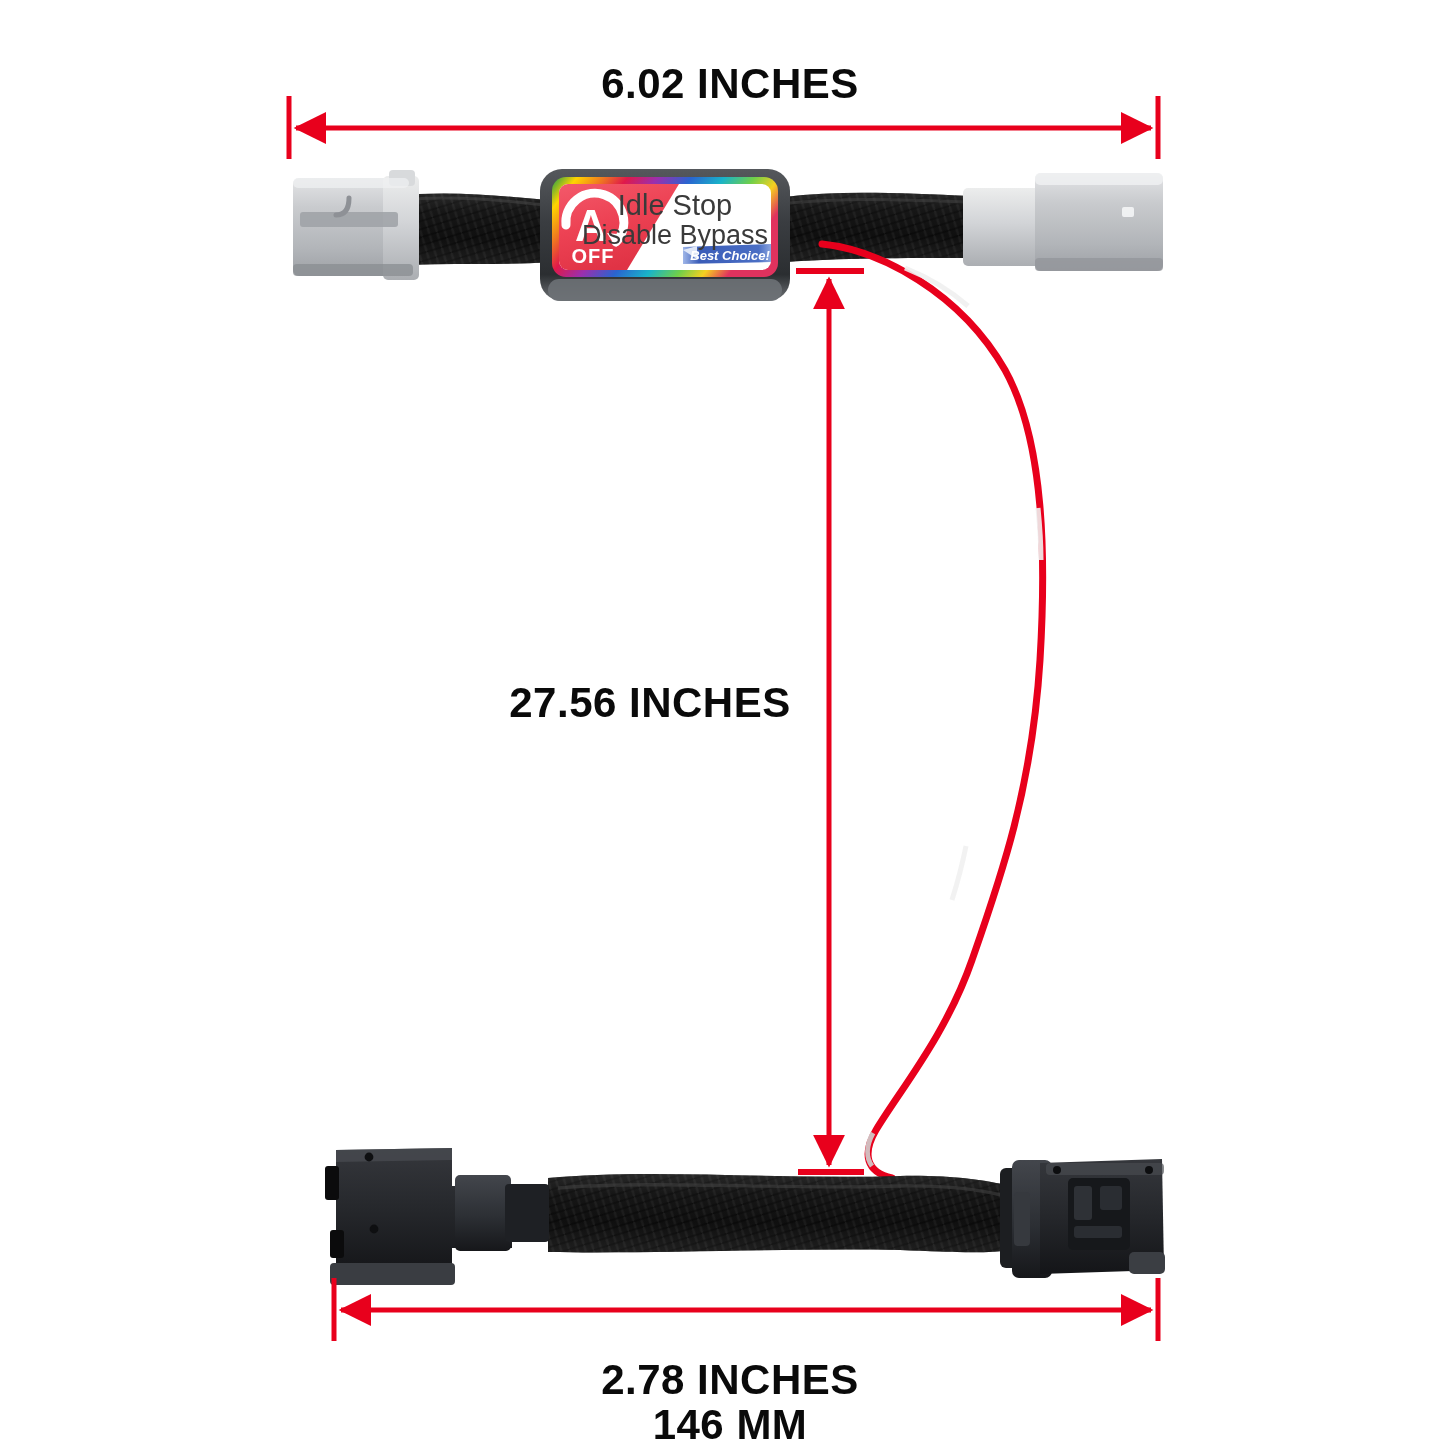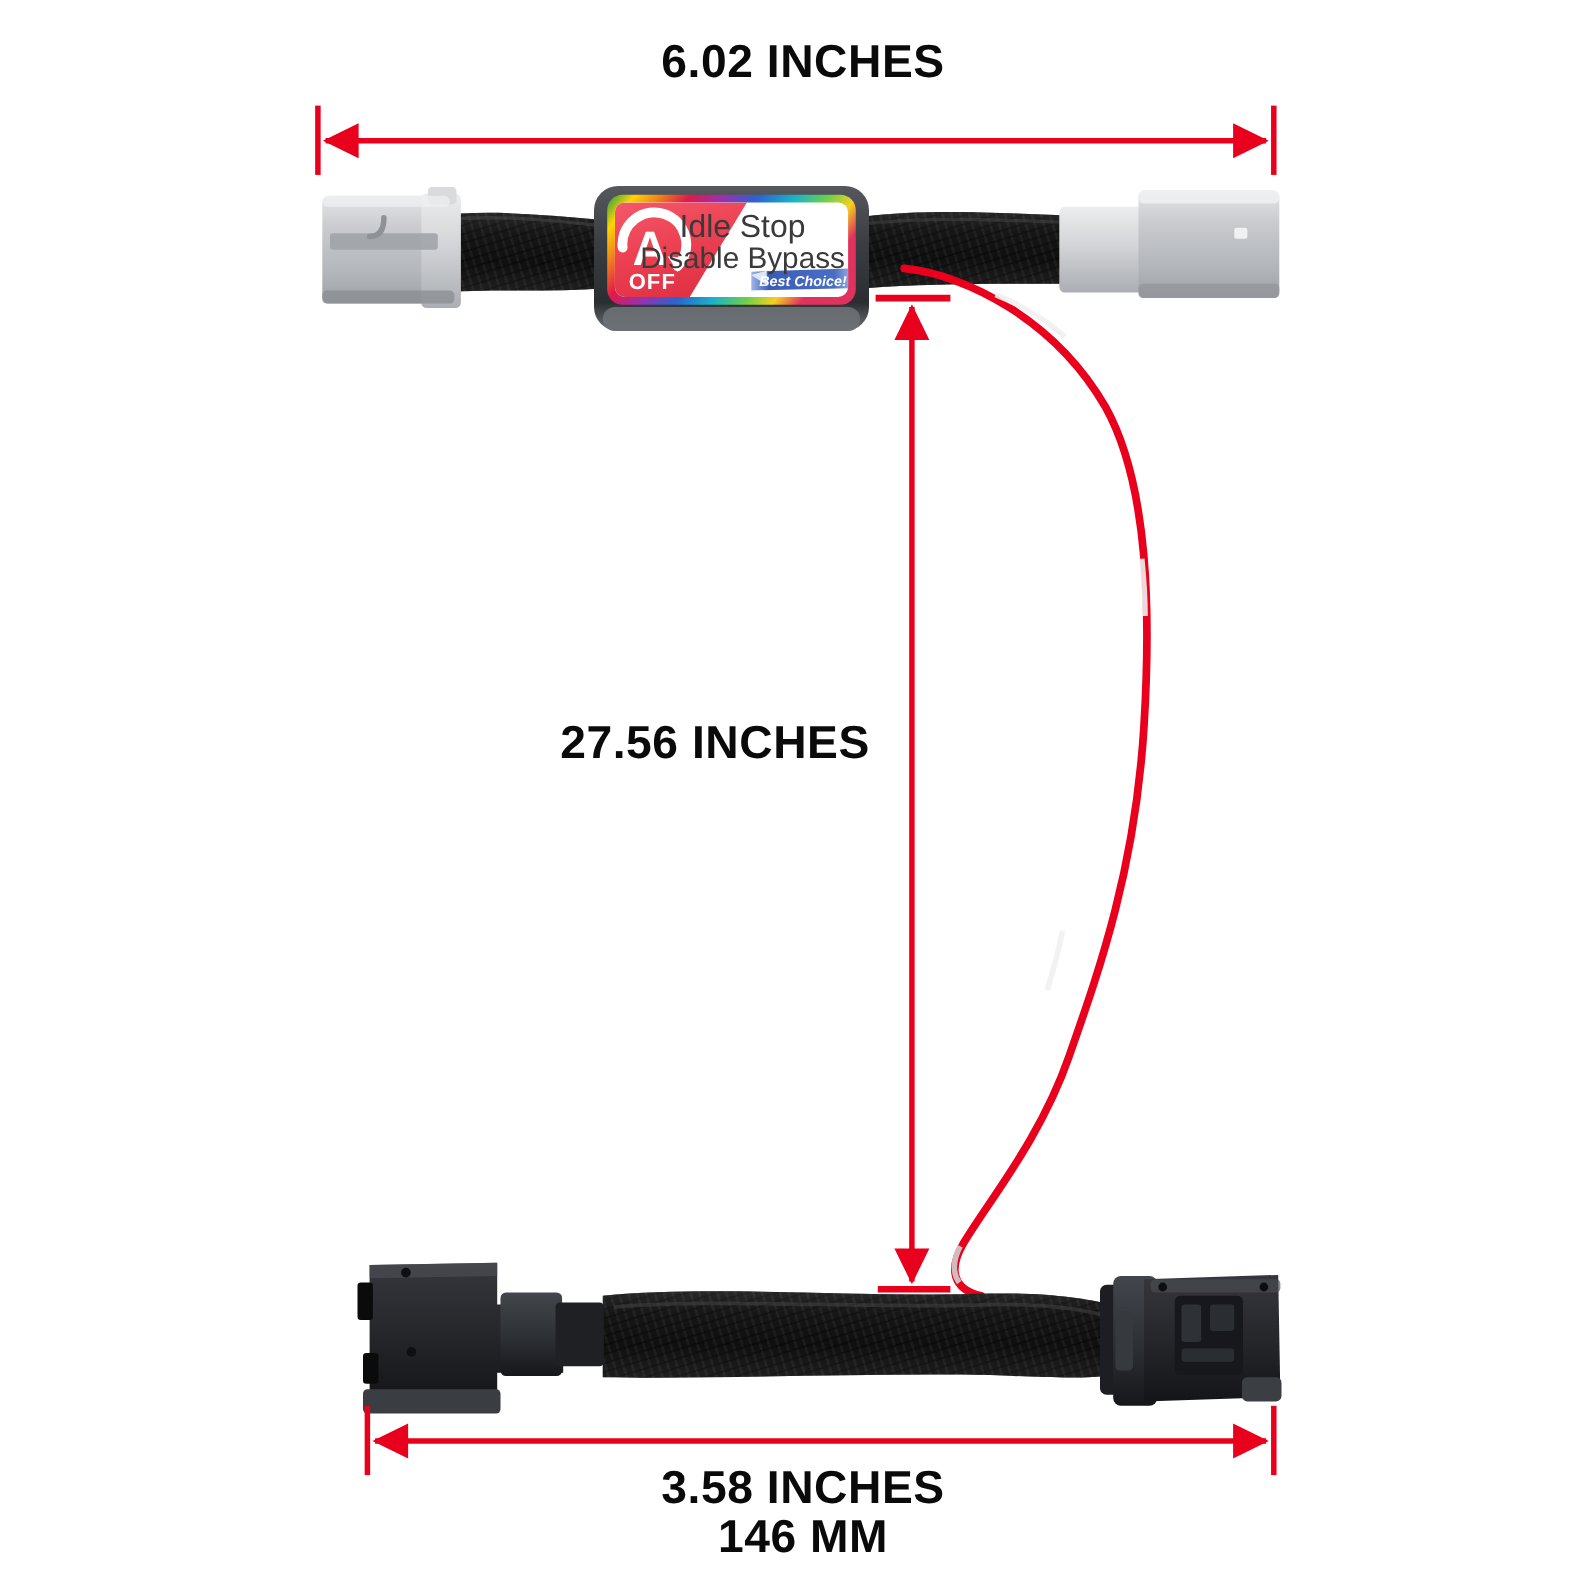--- a/index.html
+++ b/index.html
@@ -30,21 +30,21 @@
     position: absolute;
     text-align: center;
     font-family: "Liberation Sans", sans-serif;
     font-weight: bold;
     color: #0a0a0a;
     letter-spacing: 0.5px;
     line-height: 1.06;
     white-space: nowrap;
     user-select: none;
   }
-  .dim-text .l1 { display: block; font-size: 42px; }
+  .dim-text .l1 { display: block; font-size: 42px; margin-top: 28px; }
   .dim-text .l2 { display: block; font-size: 42px; }
 
   #dim-top-text   { left: 450px;  top: 34px;  width: 560px; }
   #dim-mid-text   { left: 370px;  top: 653px; width: 560px; }
   #dim-bot-text   { left: 450px;  top: 1330px;width: 560px; }
 </style>
 </head>
 <body>
 
 <div id="canvas">
@@ -273,17 +273,17 @@
 
   <div class="dim-text" id="dim-top-text">
     <span class="l1">6.02 INCHES</span>
   </div>
 
   <div class="dim-text" id="dim-mid-text">
     <span class="l1">27.56 INCHES</span>
   </div>
 
   <div class="dim-text" id="dim-bot-text">
-    <span class="l1">3.58 INCHES</span>
+    <span class="l1">2.78 INCHES</span>
     <span class="l2">146 MM</span>
   </div>
 
 </div>
 
 </body></html>

